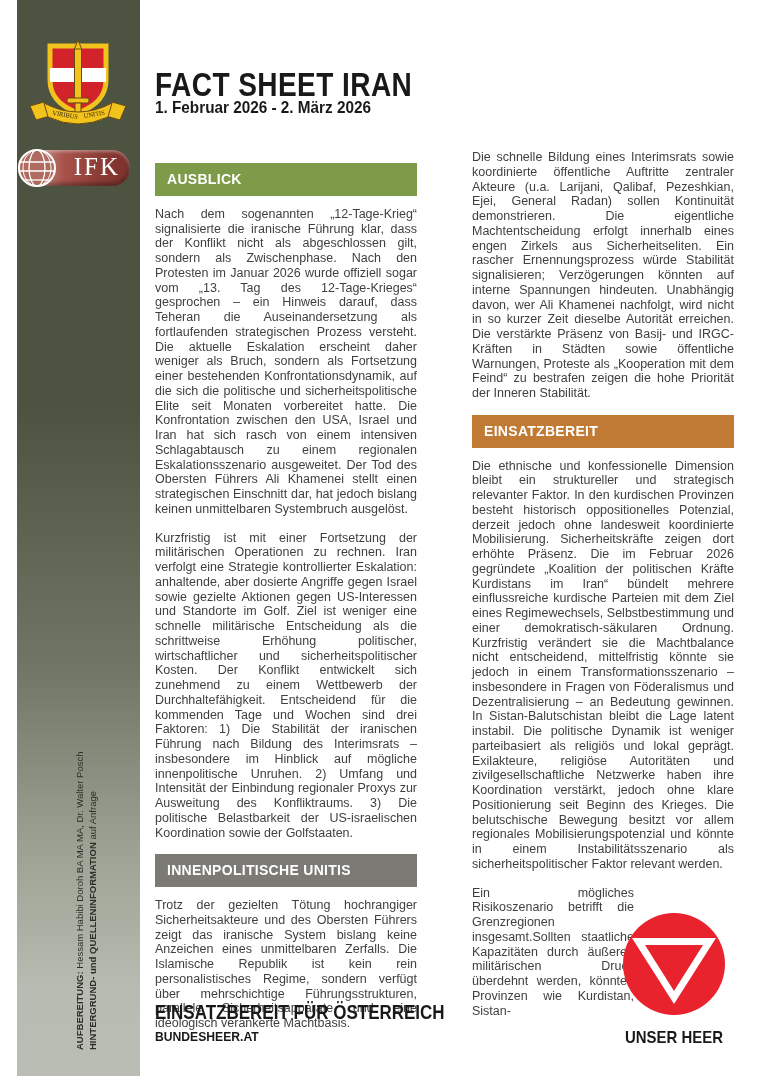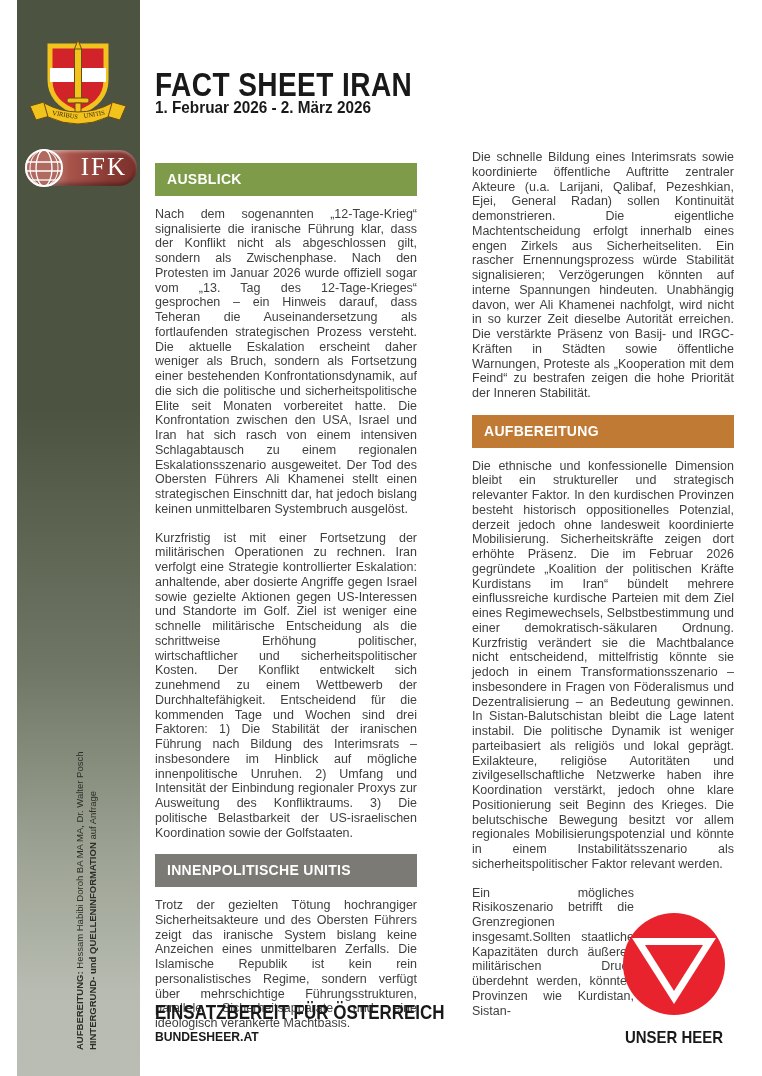--- a/index.html
+++ b/index.html
@@ -3,21 +3,21 @@
 <meta charset="utf-8">
 <style>
   html,body{margin:0;padding:0;background:#ffffff;}
   .page{position:relative;width:762px;height:1076px;background:#ffffff;overflow:hidden;
         font-family:"Liberation Sans",sans-serif;color:#3f3f3f;}
 
   
   .sidebar{position:absolute;left:17px;top:0;width:123px;height:1076px;
     background:linear-gradient(180deg,#4c5340 0%,#4c5340 38%,#6f7665 62%,#9aa091 78%,#b7bbb1 92%,#b9bdb3 100%);}
   .crest{position:absolute;left:11px;top:40px;width:100px;height:92px;}
-  .ifk{position:absolute;left:8px;top:150px;width:112px;text-align:right;}
+  .ifk{position:absolute;left:1px;top:150px;width:112px;text-align:right;}
   .ifk-bar{position:relative;height:36px;border-radius:18px;
     background:linear-gradient(90deg,#d9c4bd 0%,#a8544b 40%,#8a3a34 75%,#7c312c 100%);
     box-shadow:inset 0 2px 3px rgba(255,255,255,.35), inset 0 -3px 4px rgba(0,0,0,.35);}
   .ifk-globe{position:absolute;left:-2px;top:-3px;}
   .ifk-acronym{position:absolute;right:10px;top:3px;font-family:"Liberation Serif",serif;
     font-size:25px;color:#ffffff;letter-spacing:2px;font-weight:400;}
   .ifk-name{margin-top:3px;color:#ffffff;font-weight:bold;font-size:8.5px;line-height:10px;}
   .credits{position:absolute;left:56px;top:1050px;width:280px;transform:rotate(-90deg);
     transform-origin:0 0;font-size:9.5px;line-height:13px;color:#2e2e29;white-space:nowrap;}
   .credits b{font-weight:bold;}
@@ -105,21 +105,21 @@
   <div class="col col-left">
     <div class="sec-hdr hdr-green">AUSBLICK</div>
     <p>Nach dem sogenannten „12-Tage-Krieg“ signalisierte die iranische Führung klar, dass der Konflikt nicht als abgeschlossen gilt, sondern als Zwischenphase. Nach den Protesten im Januar 2026 wurde offiziell sogar vom „13. Tag des 12-Tage-Krieges“ gesprochen – ein Hinweis darauf, dass Teheran die Auseinandersetzung als fortlaufenden strategischen Prozess versteht. Die aktuelle Eskalation erscheint daher weniger als Bruch, sondern als Fortsetzung einer bestehenden Konfrontationsdynamik, auf die sich die politische und sicherheitspolitische Elite seit Monaten vorbereitet hatte. Die Konfrontation zwischen den USA, Israel und Iran hat sich rasch von einem intensiven Schlagabtausch zu einem regionalen Eskalationsszenario ausgeweitet. Der Tod des Obersten Führers Ali Khamenei stellt einen strategischen Einschnitt dar, hat jedoch bislang keinen unmittelbaren Systembruch ausgelöst.</p>
     <p>Kurzfristig ist mit einer Fortsetzung der militärischen Operationen zu rechnen. Iran verfolgt eine Strategie kontrollierter Eskalation: anhaltende, aber dosierte Angriffe gegen Israel sowie gezielte Aktionen gegen US-Interessen und Standorte im Golf. Ziel ist weniger eine schnelle militärische Entscheidung als die schrittweise Erhöhung politischer, wirtschaftlicher und sicherheitspolitischer Kosten. Der Konflikt entwickelt sich zunehmend zu einem Wettbewerb der Durchhaltefähigkeit. Entscheidend für die kommenden Tage und Wochen sind drei Faktoren: 1) Die Stabilität der iranischen Führung nach Bildung des Interimsrats – insbesondere im Hinblick auf mögliche innenpolitische Unruhen. 2) Umfang und Intensität der Einbindung regionaler Proxys zur Ausweitung des Konfliktraums. 3) Die politische Belastbarkeit der US-israelischen Koordination sowie der Golfstaaten.</p>
     <div class="sec-hdr hdr-gray">INNENPOLITISCHE UNITIS</div>
     <p>Trotz der gezielten Tötung hochrangiger Sicherheitsakteure und des Obersten Führers zeigt das iranische System bislang keine Anzeichen eines unmittelbaren Zerfalls. Die Islamische Republik ist kein rein personalistisches Regime, sondern verfügt über mehrschichtige Führungsstrukturen, parallele Sicherheitsapparate und eine ideologisch verankerte Machtbasis.</p>
   </div>
 
   <div class="col col-right">
     <p>Die schnelle Bildung eines Interimsrats sowie koordinierte öffentliche Auftritte zentraler Akteure (u.a. Larijani, Qalibaf, Pezeshkian, Ejei, General Radan) sollen Kontinuität demonstrieren. Die eigentliche Machtentscheidung erfolgt innerhalb eines engen Zirkels aus Sicherheitseliten. Ein rascher Ernennungsprozess würde Stabilität signalisieren; Verzögerungen könnten auf interne Spannungen hindeuten. Unabhängig davon, wer Ali Khamenei nachfolgt, wird nicht in so kurzer Zeit dieselbe Autorität erreichen. Die verstärkte Präsenz von Basij- und IRGC-Kräften in Städten sowie öffentliche Warnungen, Proteste als „Kooperation mit dem Feind“ zu bestrafen zeigen die hohe Priorität der Inneren Stabilität.</p>
-    <div class="sec-hdr hdr-orange">AUFBEREITUNG</div>
+    <div class="sec-hdr hdr-orange">EINSATZBEREIT</div>
     <p>Die ethnische und konfessionelle Dimension bleibt ein struktureller und strategisch relevanter Faktor. In den kurdischen Provinzen besteht historisch oppositionelles Potenzial, derzeit jedoch ohne landesweit koordinierte Mobilisierung. Sicherheitskräfte zeigen dort erhöhte Präsenz. Die im Februar 2026 gegründete „Koalition der politischen Kräfte Kurdistans im Iran“ bündelt mehrere einflussreiche kurdische Parteien mit dem Ziel eines Regimewechsels, Selbstbestimmung und einer demokratisch-säkularen Ordnung. Kurzfristig verändert sie die Machtbalance nicht entscheidend, mittelfristig könnte sie jedoch in einem Transformationsszenario – insbesondere in Fragen von Föderalismus und Dezentralisierung – an Bedeutung gewinnen. In Sistan-Balutschistan bleibt die Lage latent instabil. Die politische Dynamik ist weniger parteibasiert als religiös und lokal geprägt. Exilakteure, religiöse Autoritäten und zivilgesellschaftliche Netzwerke haben ihre Koordination verstärkt, jedoch ohne klare Positionierung seit Beginn des Krieges. Die belutschische Bewegung besitzt vor allem regionales Mobilisierungspotenzial und könnte in einem Instabilitätsszenario als sicherheitspolitischer Faktor relevant werden.</p>
     <p><span class="logo-spacer"></span><span>Ein mögliches Risikoszenario betrifft die Grenzregionen insgesamt.Sollten staatliche Kapazitäten durch äußeren militärischen Druck überdehnt werden, könnten Provinzen wie Kurdistan, Sistan-</span></p>
   </div>
 
   <div class="slogan">EINSATZBEREIT FÜR ÖSTERREICH</div>
   <div class="website">BUNDESHEER.AT</div>
 
   <div class="roundel">
     <svg width="104" height="104" viewBox="0 0 104 104">
       <circle cx="52" cy="52" r="51" fill="#e8232d"></circle>

